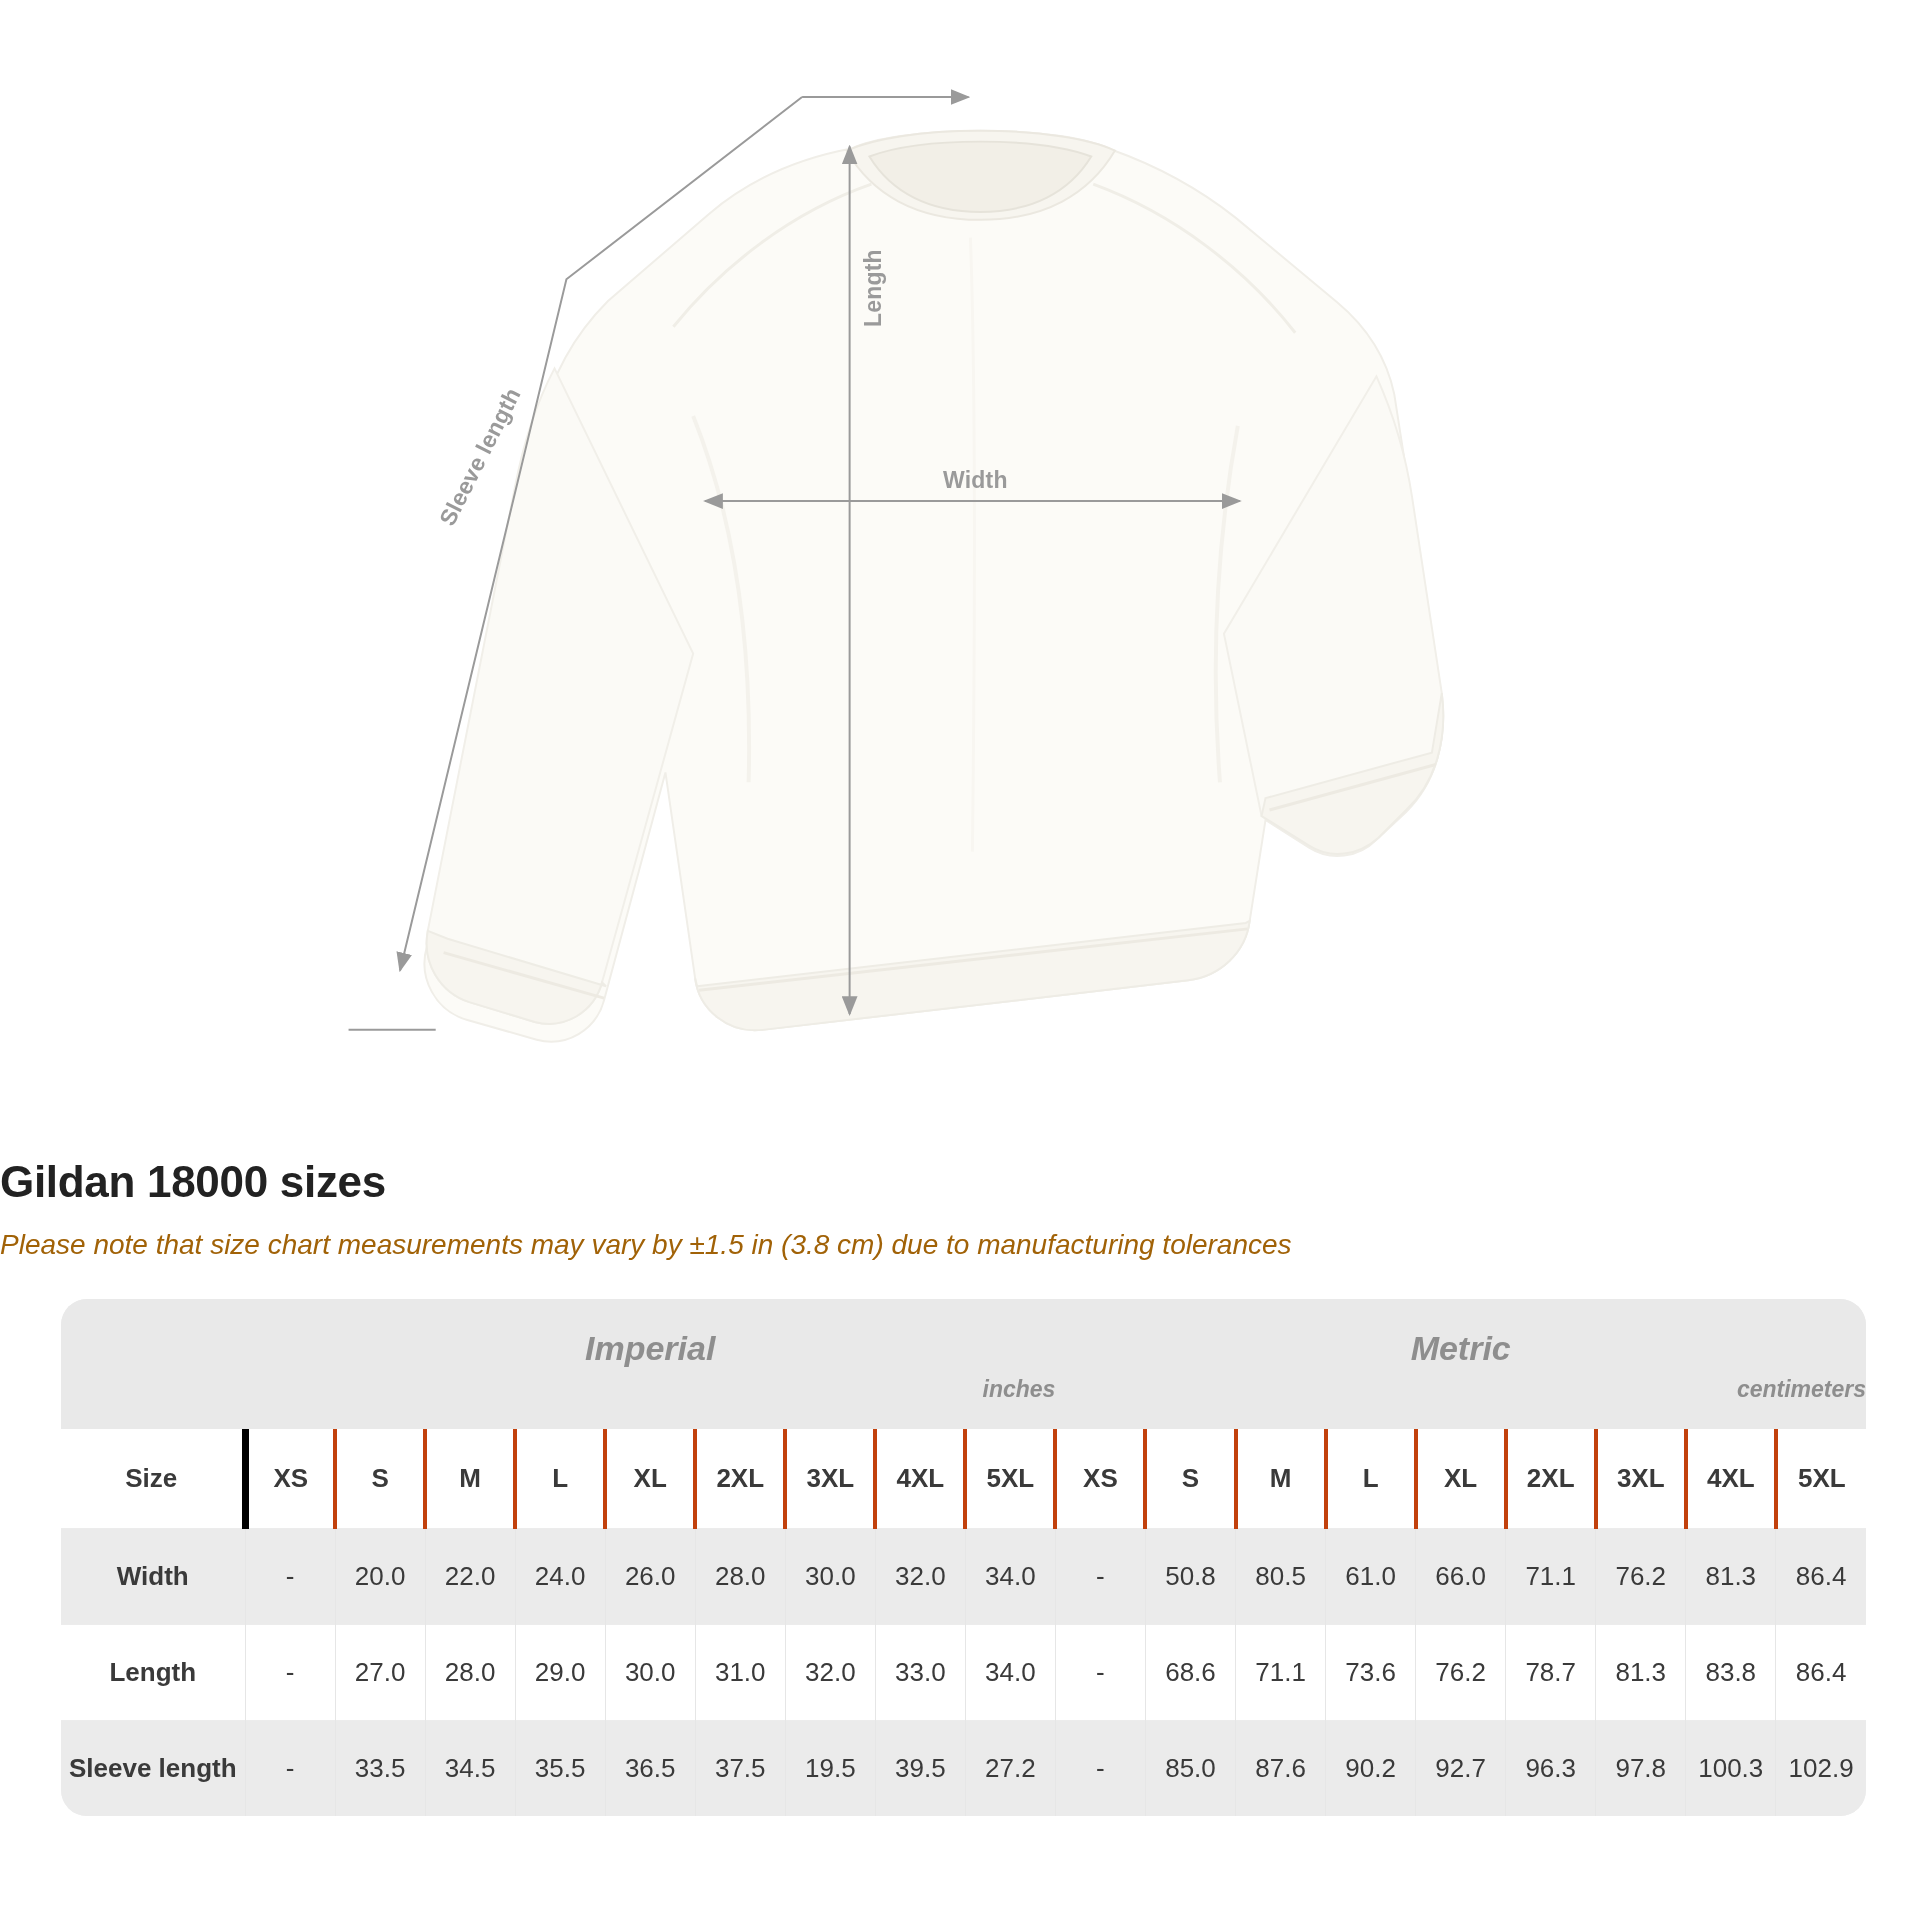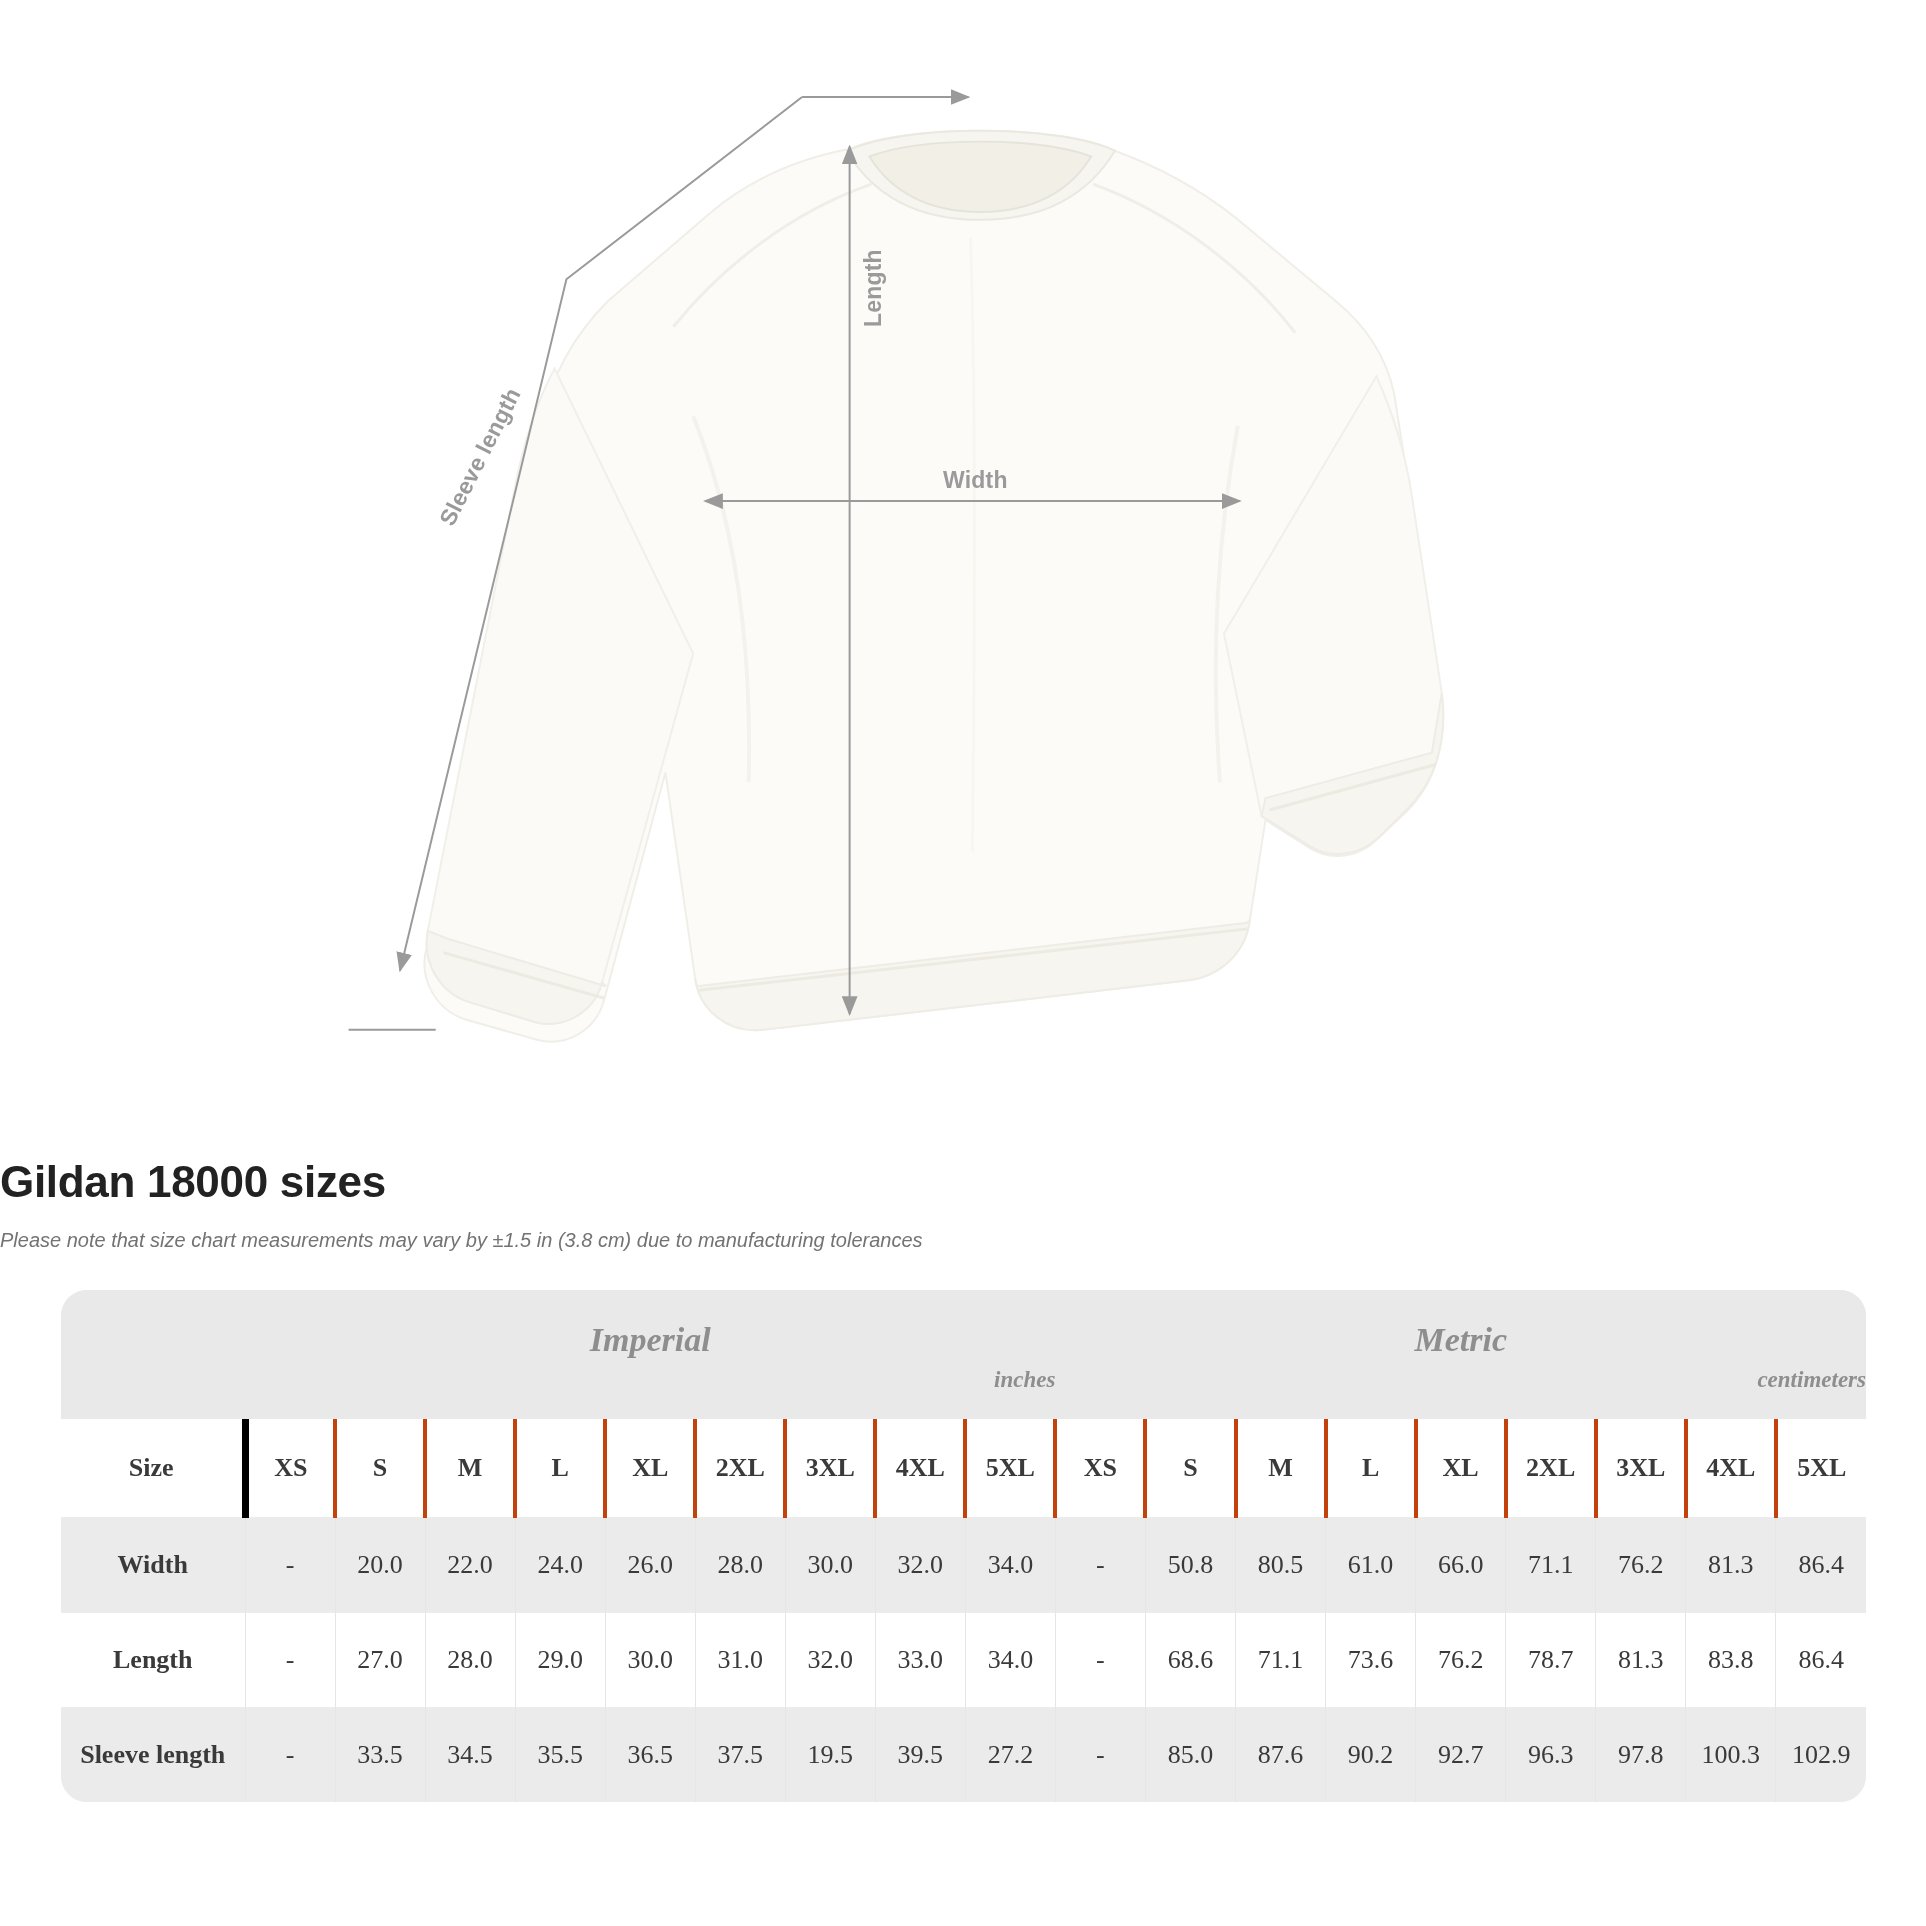--- a/index.html
+++ b/index.html
@@ -63,37 +63,36 @@
     margin-top: 38px;
   }
   .chart-title {
     font-size: 44px;
     font-weight: bold;
     color: #222222;
     letter-spacing: -0.3px;
   }
   .chart-note {
     margin-top: 22px;
-    font-size: 20px;
+    font-size: 28px;
     font-style: italic;
-    color: #737373;
+    color: #a16207;
   }
 
   
   .table-wrap {
     margin: 38px 61px 0 61px;
     border-radius: 26px;
     overflow: hidden;
     background: #eeeeee;
   }
   table.size-table {
     width: 100%;
     border-collapse: collapse;
     table-layout: fixed;
-    font-family: Liberation Serif, serif;
   }
   table.size-table th,
   table.size-table td {
     text-align: center;
     vertical-align: middle;
     font-size: 26px;
     color: #3a3a3a;
   }
   
   .unit-row th {

